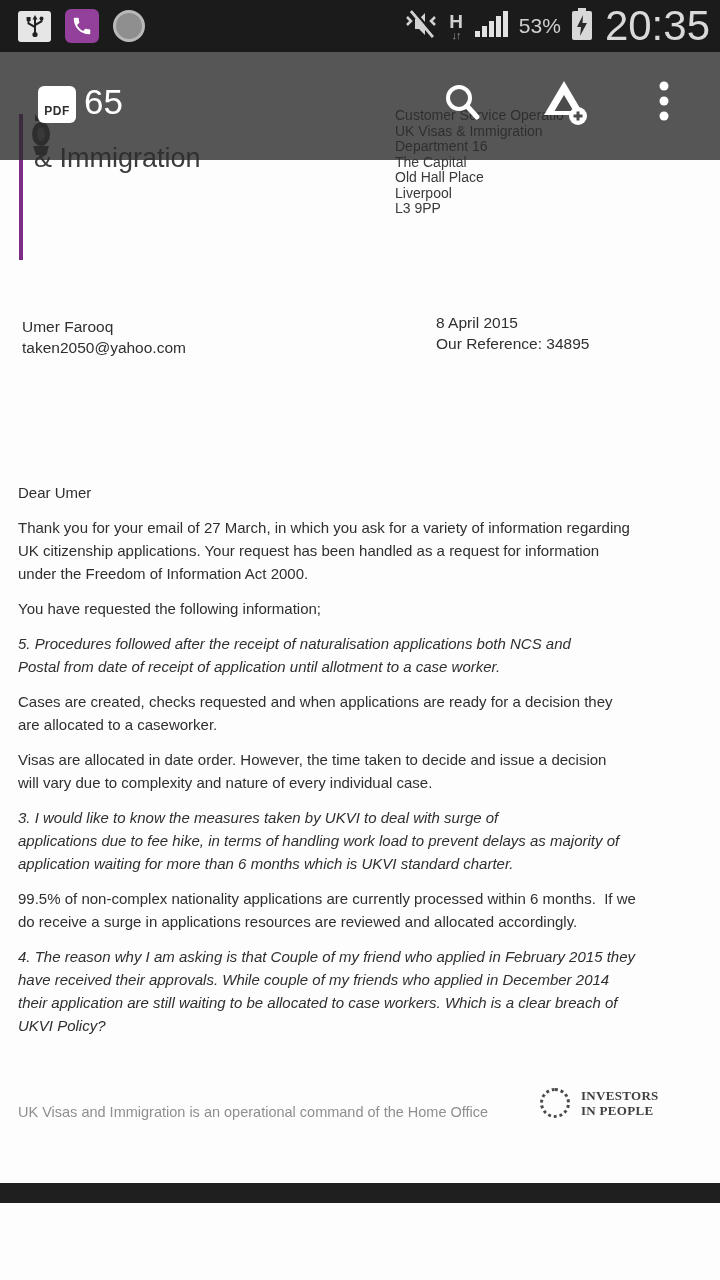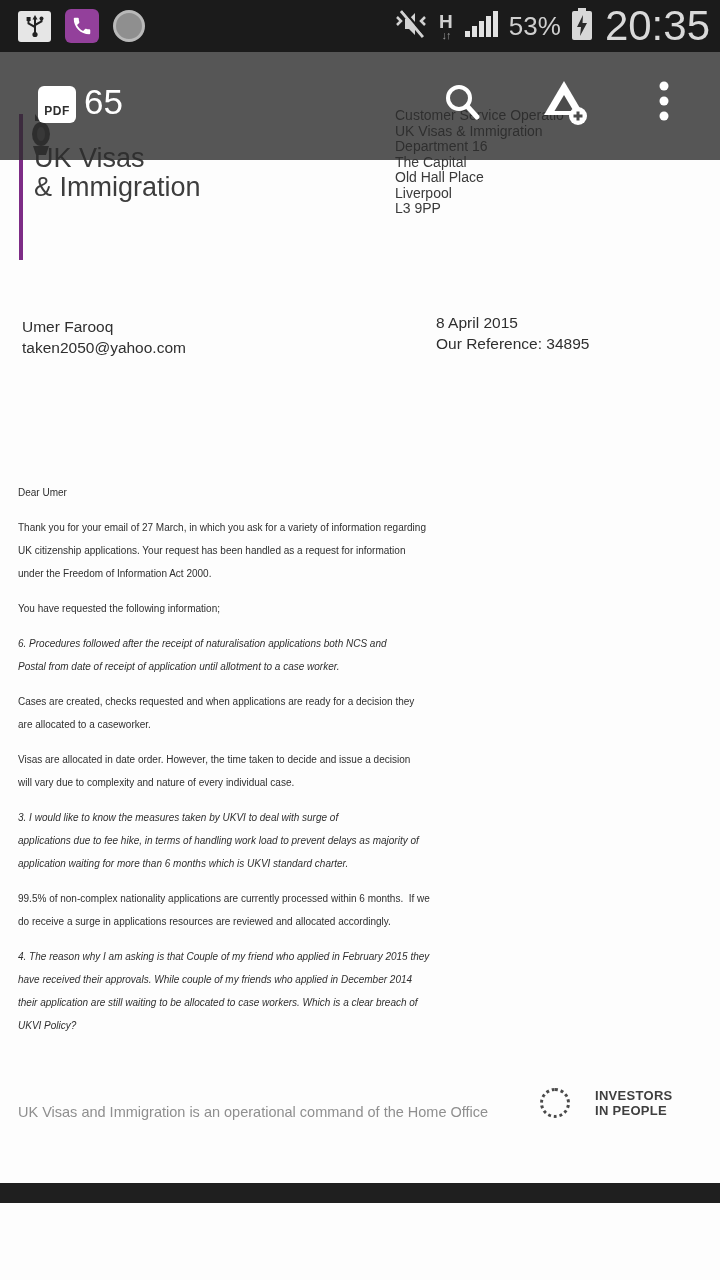--- a/index.html
+++ b/index.html
@@ -10,21 +10,21 @@
   .status-bar{position:absolute;top:0;left:0;width:720px;height:52px;background:#1b1b1b;z-index:30;
               display:flex;align-items:center;justify-content:space-between;padding:0 10px;box-sizing:border-box;}
   .sb-left{display:flex;align-items:center;gap:14px;padding-left:8px;}
   .sb-right{display:flex;align-items:center;gap:10px;}
   .usb-badge{width:33px;height:31px;background:#e6e6e6;border-radius:3px;display:flex;align-items:center;justify-content:center;}
   .viber-badge{width:34px;height:34px;background:#93409b;border-radius:6px;display:flex;align-items:center;justify-content:center;}
   .circle-badge{width:32px;height:32px;border-radius:50%;background:#8f8f8f;border:3px solid #b9b9b9;box-sizing:border-box;}
   .h-ind{display:flex;flex-direction:column;align-items:center;line-height:1;color:#cfcfcf;}
   .h-ind .h{font-size:19px;font-weight:bold;}
   .h-ind .arrows{font-size:11px;color:#9a9a9a;letter-spacing:-1px;margin-top:-1px;}
-  .pct{color:#cfcfcf;font-size:26px;}
+  .pct{color:#cfcfcf;font-size:21px;}
   .clock{color:#d9d9d9;font-size:42px;margin-left:2px;}
 
   
   .page1{position:absolute;top:52px;left:0;width:720px;height:1131px;background:#fdfdfd;z-index:1;}
   .page-gap{position:absolute;top:1183px;left:0;width:720px;height:20px;background:#1f1f1f;z-index:1;}
   .page2{position:absolute;top:1203px;left:0;width:720px;height:77px;background:#fdfdfd;z-index:1;}
 
   
   .toolbar{position:absolute;top:52px;left:0;width:720px;height:108px;background:rgba(44,44,44,0.80);z-index:20;}
   .pdf-badge{position:absolute;left:38px;top:34px;width:38px;height:37px;background:#fff;border-radius:6px;
@@ -38,28 +38,28 @@
 
   
   .purple-rule{position:absolute;left:19px;top:62px;width:4px;height:146px;background:#7d2c86;}
   .crest{position:absolute;left:28px;top:60px;}
   .logo-text{position:absolute;left:34px;top:92px;color:#3d3d3d;font-size:27px;line-height:29px;}
   .sender-address{position:absolute;left:395px;top:56px;color:#3a3a3a;font-size:14px;line-height:15.5px;}
   .recipient{position:absolute;left:22px;top:264px;color:#2f2f2f;font-size:15.5px;line-height:21px;}
   .date-block{position:absolute;left:395px;top:260px;color:#2f2f2f;font-size:15.5px;line-height:21px;margin-left:41px;}
 
   
-  .letter-body{position:absolute;left:18px;top:429px;width:690px;color:#2f2f2f;font-size:10px;line-height:23px;}
+  .letter-body{position:absolute;left:18px;top:429px;width:690px;color:#2f2f2f;font-size:15px;line-height:23px;}
   .letter-body .salutation{margin:0 0 12px;}
   .letter-body p{margin:0 0 12px;white-space:pre-wrap;}
   .letter-body p.italic{font-style:italic;}
 
   
   .footer-text{position:absolute;left:18px;top:1052px;color:#8f8f8f;font-size:14.5px;}
-  .iip{position:absolute;left:540px;top:1036px;display:flex;align-items:flex-end;gap:25px;}
+  .iip{position:absolute;left:540px;top:1036px;display:flex;align-items:flex-end;gap:11px;font-family:Liberation Serif, serif;}
   .iip-wreath{width:30px;height:30px;border-radius:50%;border:3px dotted #4a4a4a;box-sizing:border-box;}
   .iip-text{color:#3f3f3f;font-size:13px;font-weight:bold;line-height:15px;letter-spacing:0.3px;}
 </style>
 </head>
 <body>
 
 <div class="screen">
 
   <div class="page1">
 
@@ -68,21 +68,20 @@
     <span class="crest">
       <svg width="26" height="50" viewBox="0 0 26 50">
         <path d="M7 2 l3 4 3-4 3 4 3-4 v7 h-12 z" fill="#3b3b3b"></path>
         <ellipse cx="13" cy="22" rx="9" ry="12" fill="#3b3b3b"></ellipse>
         <path d="M5 34 h16 l-3 9 h-10 z" fill="#3b3b3b"></path>
         <ellipse cx="13" cy="22" rx="4" ry="7" fill="#6a6a6a"></ellipse>
       </svg>
     </span>
 
     <div class="logo-text">
-      <div>UK Visas</div>
       <div>&amp; Immigration</div>
     </div>
 
     <div class="sender-address">
         <div>Customer Service Operatio</div>
         <div>UK Visas &amp; Immigration</div>
         <div>Department 16</div>
         <div>The Capital</div>
         <div>Old Hall Place</div>
         <div>Liverpool</div>
@@ -99,21 +98,21 @@
       <div>Our Reference: 34895</div>
     </div>
 
     <div class="letter-body">
       <div class="salutation">Dear Umer</div>
       <div>
           <p>Thank you for your email of 27 March, in which you ask for a variety of information regarding
 UK citizenship applications. Your request has been handled as a request for information
 under the Freedom of Information Act 2000.</p>
           <p>You have requested the following information;</p>
-          <p class="italic">6. Procedures followed after the receipt of naturalisation applications both NCS and
+          <p class="italic">5. Procedures followed after the receipt of naturalisation applications both NCS and
 Postal from date of receipt of application until allotment to a case worker.</p>
           <p>Cases are created, checks requested and when applications are ready for a decision they
 are allocated to a caseworker.</p>
           <p>Visas are allocated in date order. However, the time taken to decide and issue a decision
 will vary due to complexity and nature of every individual case.</p>
           <p class="italic">3. I would like to know the measures taken by UKVI to deal with surge of
 applications due to fee hike, in terms of handling work load to prevent delays as majority of
 application waiting for more than 6 months which is UKVI standard charter.</p>
           <p>99.5% of non-complex nationality applications are currently processed within 6 months.  If we
 do receive a surge in applications resources are reviewed and allocated accordingly.</p>

